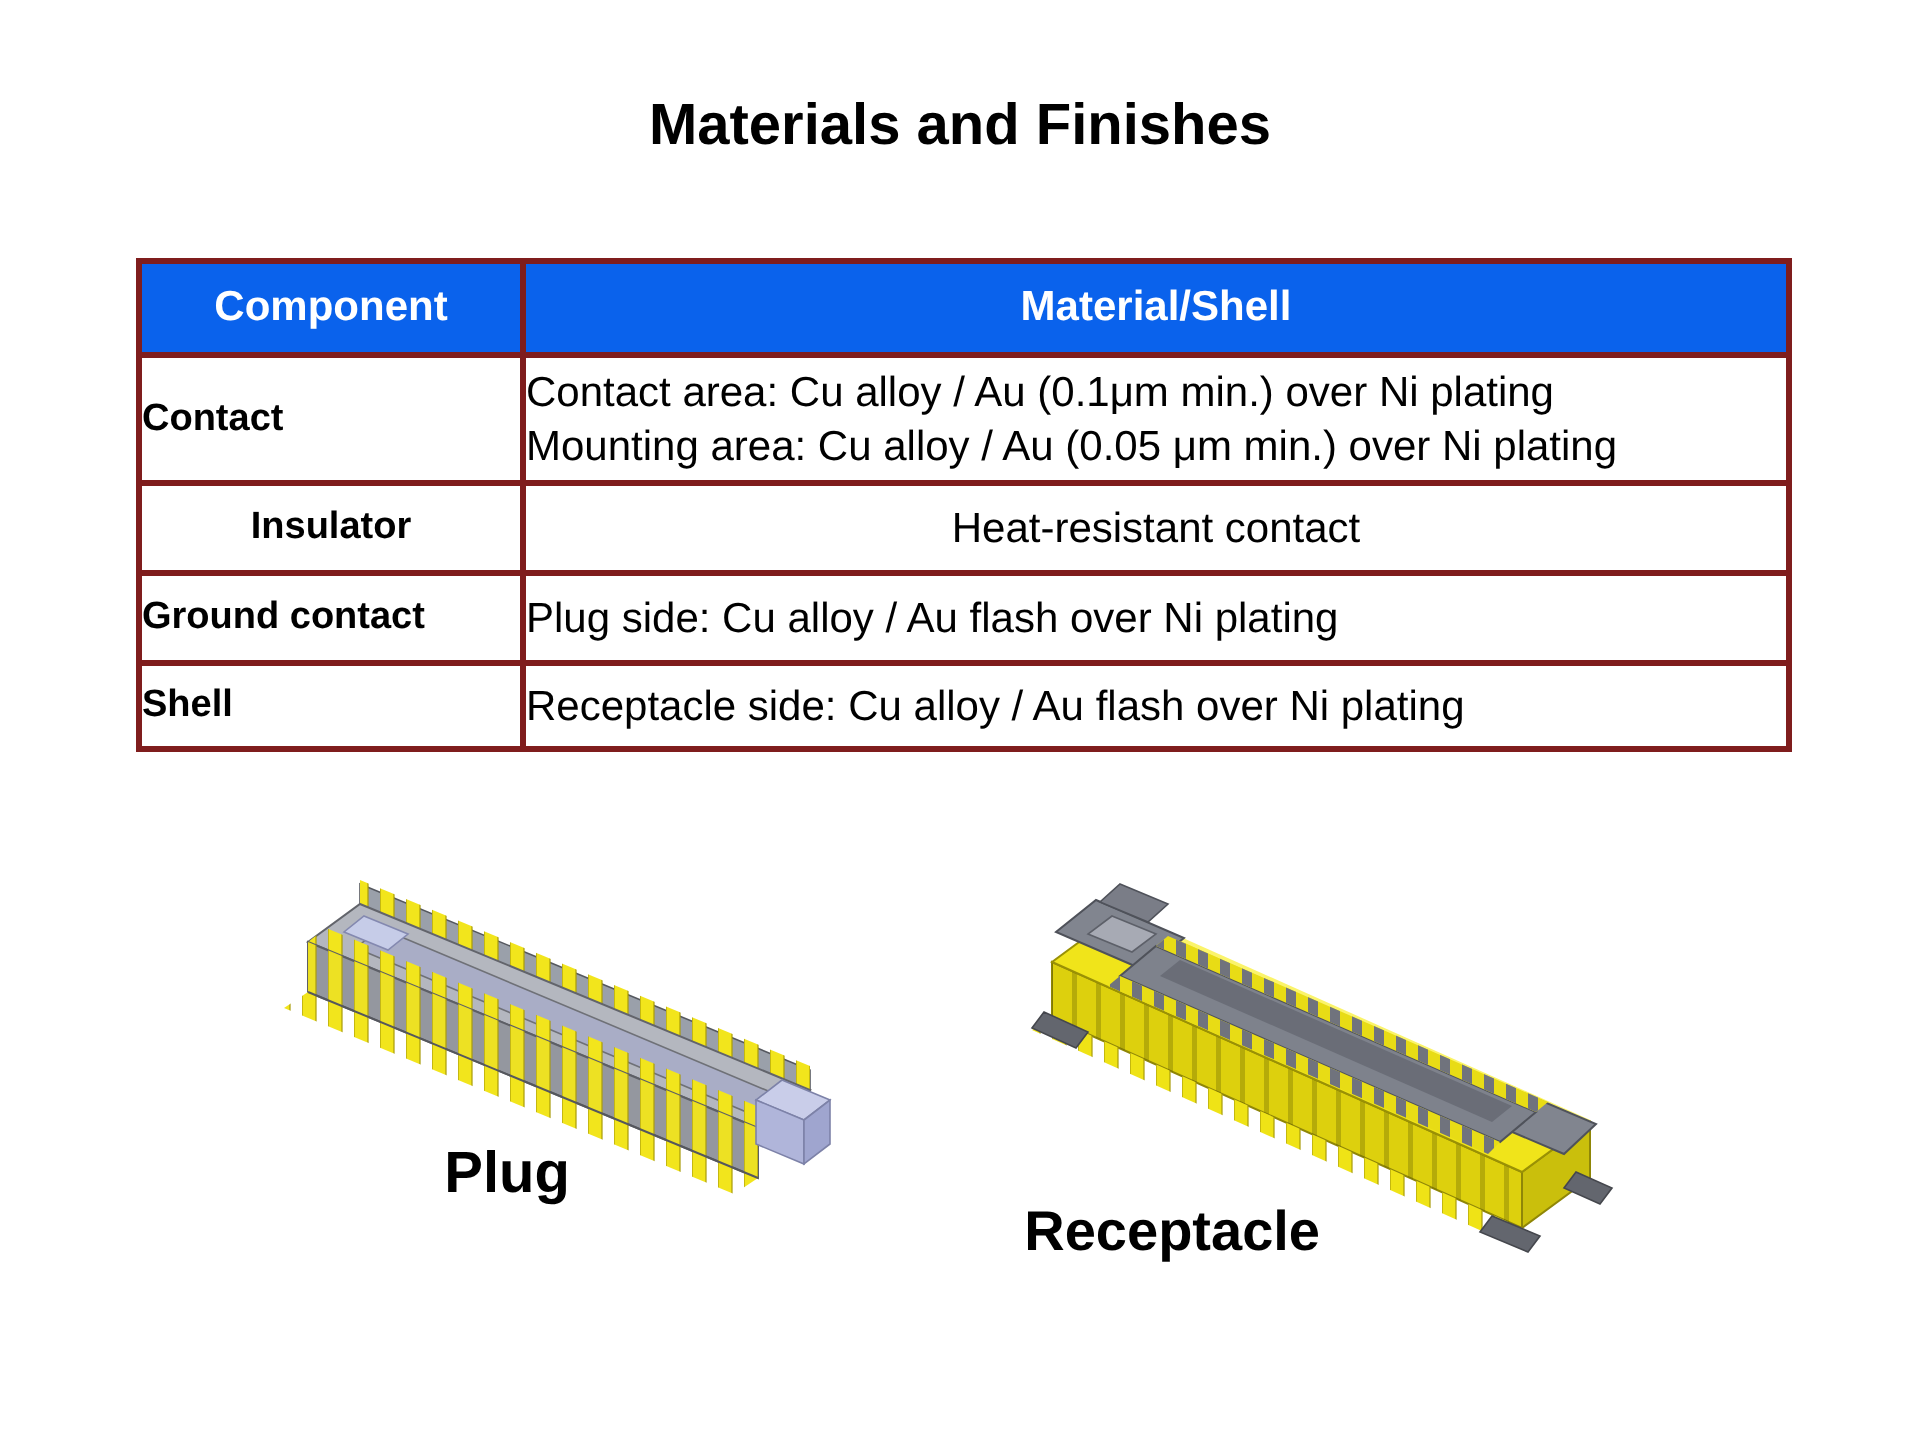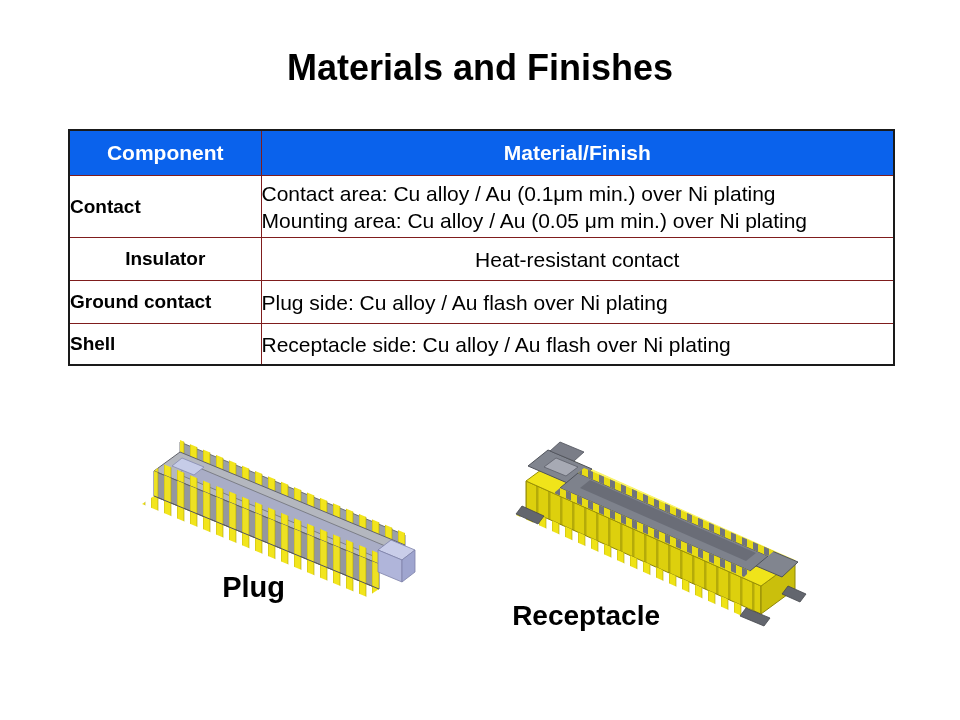--- a/index.html
+++ b/index.html
@@ -2,31 +2,31 @@
 <html><head>
 <meta charset="utf-8">
 <style>
   html,body{margin:0;padding:0;background:#fff;}
   .slide{
     position:relative;width:960px;height:720px;background:#ffffff;overflow:hidden;
     font-family:"Liberation Sans", sans-serif;color:#000;
   }
   .title{
     position:absolute;left:0;top:47px;width:960px;text-align:center;
-    font-size:36px;font-weight:700;letter-spacing:0px;color:#000;
+    font-size:29px;font-weight:700;letter-spacing:0px;color:#000;
   }
   table.mat{
     position:absolute;left:68px;top:129px;width:825px;
     border-collapse:collapse;table-layout:fixed;
     border:2px solid #1a1a1a;
   }
   table.mat col.c1{width:192px;}
   table.mat col.c2{width:633px;}
   table.mat th, table.mat td{
-    border:1px solid #7f1d1d;padding:0;margin:0;vertical-align:middle;
+    border:3px solid #7f1d1d;padding:0;margin:0;vertical-align:middle;
   }
   table.mat th{
     height:44px;background:#0A62EC;color:#ffffff;
     font-size:21px;font-weight:700;text-align:center;
   }
   tr.r0 td{height:61px;}
   tr.r1 td{height:42px;text-align:center;}
   tr.r2 td{height:42px;}
   tr.r3 td{height:40px;}
   td.comp{
@@ -52,21 +52,21 @@
   <div class="title">Materials and Finishes</div>
 
   <table class="mat">
     <colgroup>
         <col class="c1">
         <col class="c2">
       </colgroup>
     <thead>
       <tr>
         <th>Component</th>
-        <th>Material/Finish</th>
+        <th>Material/Shell</th>
       </tr>
     </thead>
     <tbody>
       <tr class="r0">
         <td class="comp">Contact</td>
         <td class="matcell">
           <div>Contact area: Cu alloy / Au (0.1μm min.) over Ni plating</div>
           <div>Mounting area: Cu alloy / Au (0.05 μm min.) over Ni plating</div>
         </td>
       </tr>

